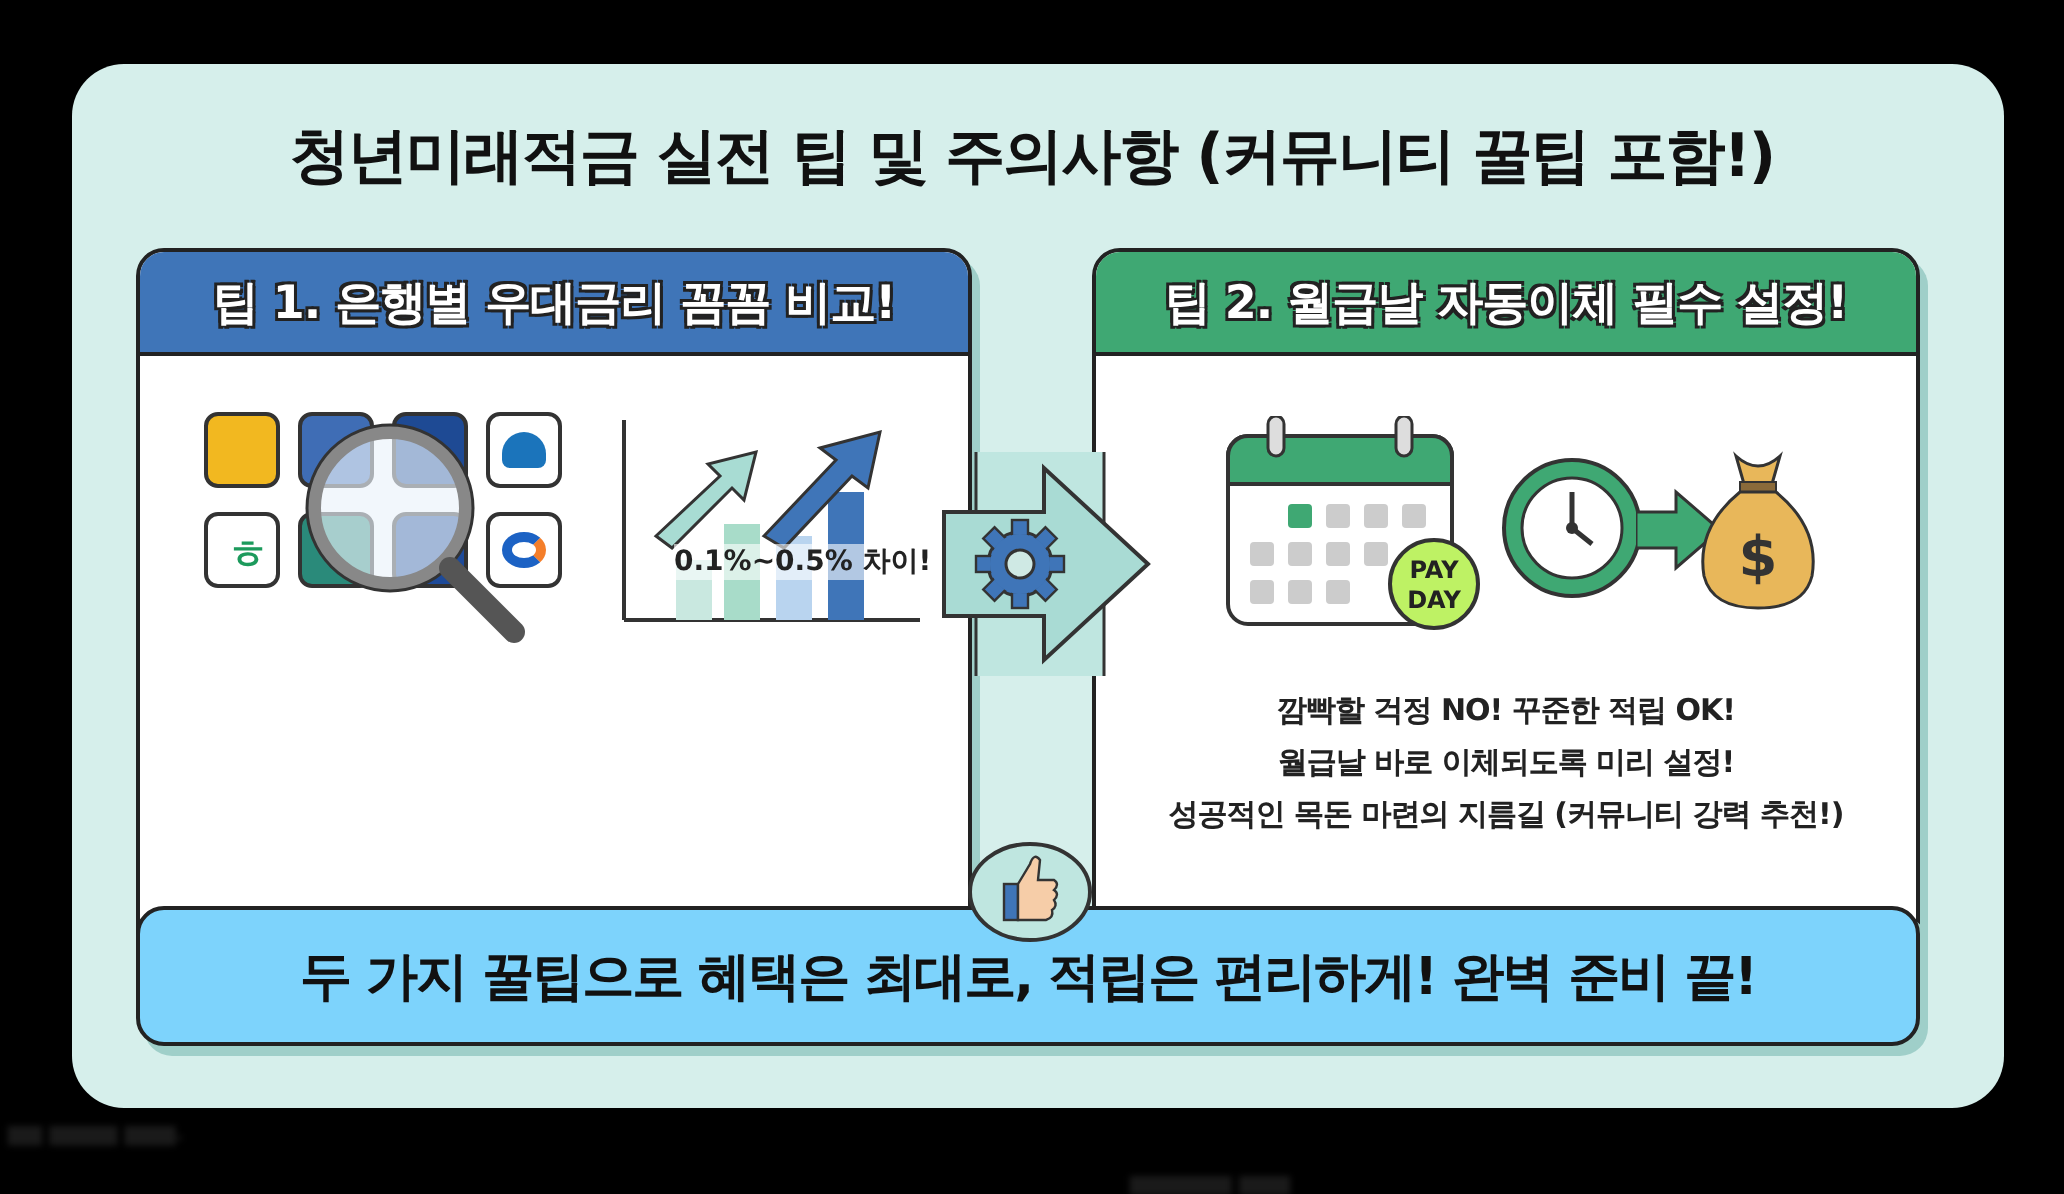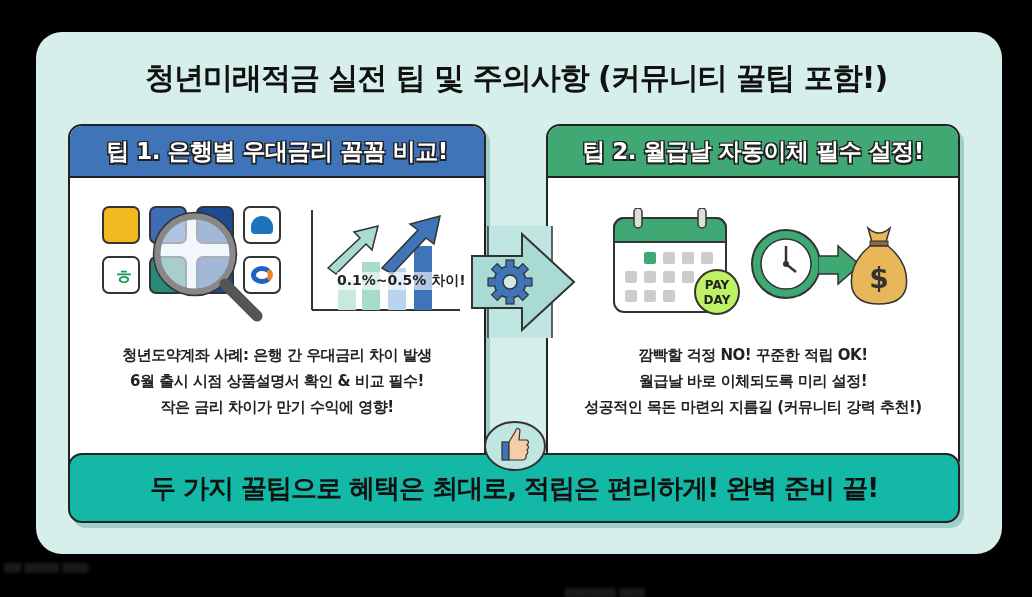--- a/index.html
+++ b/index.html
@@ -44,21 +44,21 @@
   .chart-label {
     position: absolute; left: 250px; top: 146px; font-size: 14px; font-weight: bold; color: #222;
     background: rgba(255,255,255,0.6);
     margin-left: 17px;
   }
 
   .mid-arrow { position: absolute; left: 466px; top: 226px; }
 
   .bottom-bar {
     position: absolute; left: 68px; top: 453px; width: 892px; height: 70px;
-    background: #14b8a6; border: 2px solid #222; border-radius: 14px;
+    background: #7dd3fc; border: 2px solid #222; border-radius: 14px;
     box-shadow: 4px 5px 0 #9fcfc9;
     display: flex; align-items: center; justify-content: center;
     font-size: 26px; font-weight: bold; color: #111; letter-spacing: -1px;
   }
   .thumb { position: absolute; left: 483px; top: 420px; }
 </style>
 </head>
 <body>
 
 <div class="bg-blur" style="left:4px;top:560px;">▆▆ ▆▆▆▆ ▆▆▆.</div>
@@ -99,25 +99,20 @@
     <line x1="2" y1="100" x2="150" y2="100" stroke="#333" stroke-width="2"></line>
     <rect x="28" y="70" width="18" height="30" fill="#c9e8e0"></rect>
     <rect x="52" y="52" width="18" height="48" fill="#a8dcc9"></rect>
     <rect x="78" y="58" width="18" height="42" fill="#b9d4ef"></rect>
     <rect x="104" y="36" width="18" height="64" fill="#3f75b8"></rect>
     <polygon points="18,58 50,28 44,22 68,16 62,40 56,34 26,64" fill="#a8dcd3" stroke="#333" stroke-width="1.5"></polygon>
     <polygon points="72,58 108,20 100,14 130,6 124,34 116,28 82,64" fill="#3f75b8" stroke="#333" stroke-width="1.5"></polygon>
   </svg>
   <div class="chart-label">0.1%~0.5% 차이!</div>
 
-  <div class="card-body-text">
-    <div>청년도약계좌 사례: 은행 간 우대금리 차이 발생</div>
-    <div>6월 출시 시점 상품설명서 확인 &amp; 비교 필수!</div>
-    <div>작은 금리 차이가 만기 수익에 영향!</div>
-  </div>
 </div>
 
 <div class="card right">
   <div class="card-head">팁 2. 월급날 자동이체 필수 설정!</div>
 
   <svg style="position:absolute;left:62px;top:82px;" width="120" height="110" viewBox="0 0 120 110">
     <rect x="4" y="10" width="112" height="94" rx="10" fill="#fff" stroke="#333" stroke-width="2"></rect>
     <path d="M4,20 a10,10 0 0 1 10,-10 h92 a10,10 0 0 1 10,10 v14 h-112 z" fill="#3fa873" stroke="#333" stroke-width="2"></path>
     <rect x="24" y="0" width="8" height="20" rx="4" fill="#ddd" stroke="#333" stroke-width="1.5"></rect>
     <rect x="88" y="0" width="8" height="20" rx="4" fill="#ddd" stroke="#333" stroke-width="1.5"></rect>

